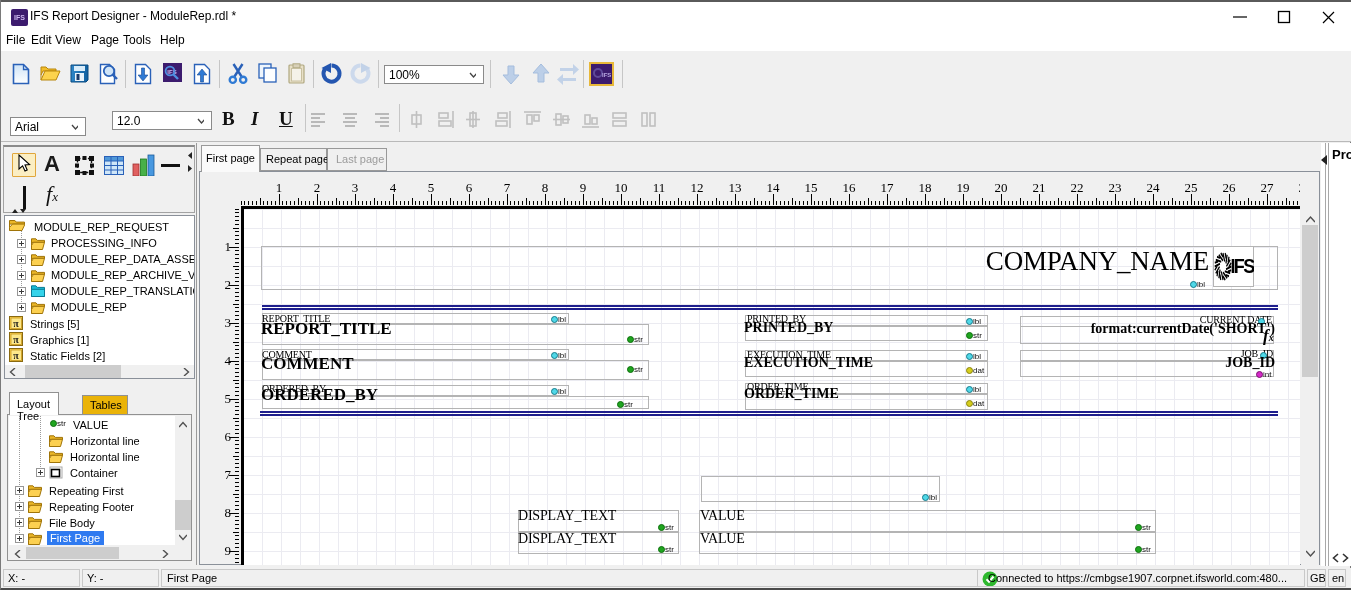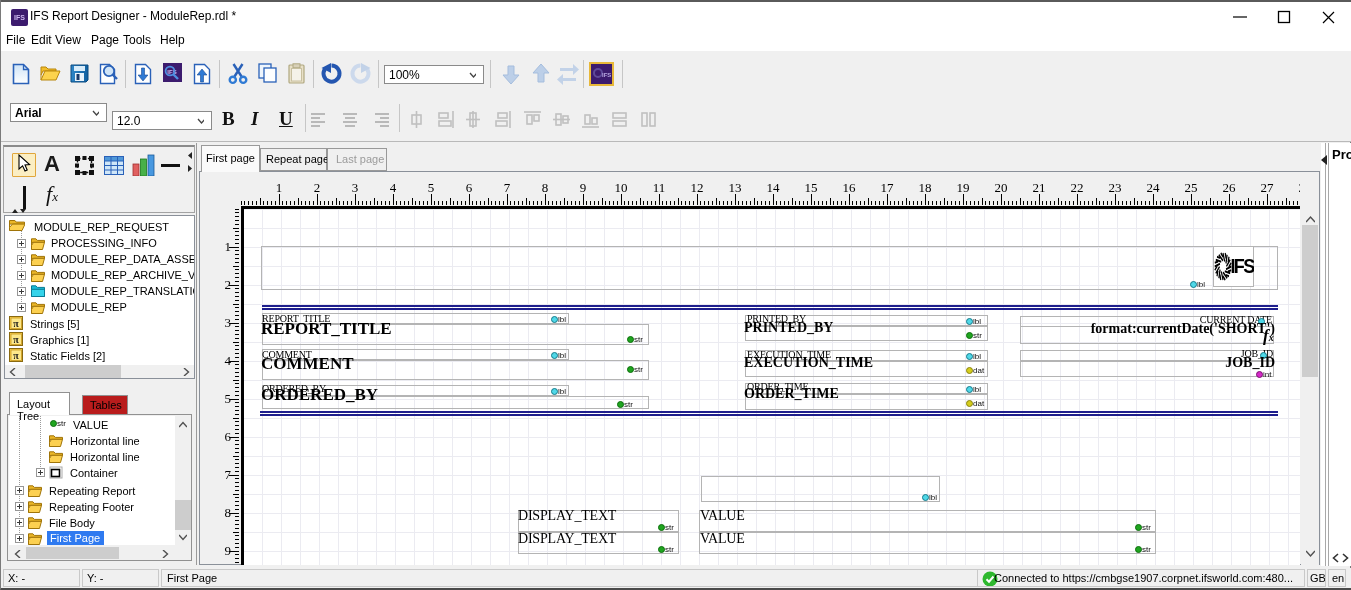--- a/index.html
+++ b/index.html
@@ -172,21 +172,21 @@
       </svg>
   <div class="tsep" style="left:582px"></div>
   <div class="abs" style="left:588px; top:11px; width:25px; height:24px; border:2px solid #e8b839; background:#3c1b6e;"><svg width="21" height="20">
           <circle cx="7" cy="9" r="4" fill="none" stroke="#5f4a9a" stroke-width="2"></circle>
           <text x="11" y="13" font-size="6" fill="#b7a7e0" font-weight="bold">IFS</text>
         </svg></div>
   <div class="tsep" style="left:621px"></div>
 </div>
 
 <div id="tb2">
-  <div class="combo" style="left:9px; top:6px; width:97px; height:19px;font-weight:bold;">
+  <div class="combo" style="left:9px; top:20px; width:76px; height:19px;">
         <span class="cv">Arial</span>
         <svg class="chev" width="9" height="9">
           <path d="M1 2 l3.5 4 l3.5 -4" fill="none" stroke="#444" stroke-width="1.3"></path>
         </svg>
       </div>
   <div class="combo" style="left:111px; top:14px; width:100px; height:19px;">
         <span class="cv">12.0</span>
         <svg class="chev" width="9" height="9">
           <path d="M1 2 l3.5 4 l3.5 -4" fill="none" stroke="#444" stroke-width="1.3"></path>
         </svg>
@@ -414,24 +414,24 @@
     <svg class="abs" style="left:4px;top:3px" width="8" height="8">
           <path d="M6 0 L1.5 4 L6 8" fill="none" stroke="#505050" stroke-width="1.4"></path>
         </svg>
     <svg class="abs" style="left:177px;top:3px" width="8" height="8">
           <path d="M2 0 L6.5 4 L2 8" fill="none" stroke="#505050" stroke-width="1.4"></path>
         </svg>
     <div class="sbthumb" style="left:20px; top:0px; width:96px; height:13px;"></div>
   </div>
 </div>
 
-<div class="abs" style="left:8px; top:392px; width:61px; height:23px; background:#fff; border:1px solid #919191; border-bottom:none; z-index:3; font-size:11px;">
+<div class="abs" style="left:8px; top:392px; width:50px; height:23px; background:#fff; border:1px solid #919191; border-bottom:none; z-index:3; font-size:11px;">
       <span style="position:absolute;left:7px;top:5px;">Layout Tree</span>
     </div>
-<div class="abs" style="left:81px; top:395px; width:46px; height:20px; background:#b91c1c; border:1px solid #919191; border-bottom:none; font-size:11px;">
+<div class="abs" style="left:81px; top:395px; width:46px; height:20px; background:#eab308; border:1px solid #919191; border-bottom:none; font-size:11px;">
       <span style="position:absolute;left:7px;top:3px;">Tables</span>
     </div>
 
 <div class="abs" style="left:6px; top:414px; width:185px; height:147px; background:#f0f0f0; border:1px solid #919191;">
   <div class="abs" style="left:1px; top:1px; width:166px; height:129px; background:#fff; overflow:hidden;">
     <div class="abs" style="left:31px; top:0px; width:1px; height:57px; border-left:1px dotted #9a9a9a;"></div>
     <div class="abs" style="left:10px; top:0px; width:1px; height:123px; border-left:1px dotted #9a9a9a;"></div>
     <div class="mark m-str" style="left:41px; top:3px;"><i></i>str</div>
     <div class="trow" style="left:64px; top:3px">VALUE</div>
     <svg class="abs" style="left:40px; top:18px" width="15" height="13">
@@ -449,21 +449,21 @@
           <rect x="1" y="1" width="12" height="11" fill="#fff" stroke="#aaa"></rect>
           <rect x="2.5" y="3.5" width="8" height="7" fill="#fff" stroke="#000" stroke-width="1.6"></rect>
         </svg>
     <div class="trow" style="left:61px; top:51px">Container</div>
     <svg class="abs" style="left:6px; top:70px" width="9" height="9">
           <use href="#expander"></use>
         </svg>
     <svg class="abs" style="left:19px; top:68px" width="15" height="13">
           <use href="#folder"></use>
         </svg>
-    <div class="trow" style="left:40px; top:69px">Repeating Report</div>
+    <div class="trow" style="left:40px; top:69px">Repeating First</div>
     <svg class="abs" style="left:6px; top:86px" width="9" height="9">
           <use href="#expander"></use>
         </svg>
     <svg class="abs" style="left:19px; top:84px" width="15" height="13">
           <use href="#folder"></use>
         </svg>
     <div class="trow" style="left:40px; top:85px">Repeating Footer</div>
     <svg class="abs" style="left:6px; top:102px" width="9" height="9">
           <use href="#expander"></use>
         </svg>
@@ -559,20 +559,21 @@
         <text x="230" y="517" text-anchor="end">8</text>
         <text x="230" y="555" text-anchor="end">9</text>
       </g>
     </svg>
 <div id="page"></div>
 
 <div class="abs" style="left:240px; top:205.5px; width:1059px; height:3.5px; background:#000;"></div>
 <div class="abs" style="left:239.5px; top:205.5px; width:3px; height:359.5px; background:#000;"></div>
 
 <div class="ebox" style="left:260px; top:246px; width:1017px; height:44px;"></div>
+<div class="abs slbl" style="right:141px; top:246px; font-size:27px;">COMPANY_NAME</div>
 <div class="mark m-lbl" style="left:1189px; top:280px;"><i></i>lbl</div>
 <div class="abs" style="left:1212px; top:246px; width:41px; height:41px; background:#fff; border:1px solid #b4b4b4;"><svg width="40" height="40">
         <g transform="translate(9,19.5) scale(0.72,1.18)" stroke="#000" stroke-width="1.7" stroke-linecap="butt">
           <line x1="4.2" y1="2.3" x2="11.5" y2="0.0"></line>
           <line x1="2.5" y1="4.1" x2="10.0" y2="5.7"></line>
           <line x1="0.1" y1="4.8" x2="5.8" y2="10.0"></line>
           <line x1="-2.3" y1="4.2" x2="0.0" y2="11.5"></line>
           <line x1="-4.1" y1="2.5" x2="-5.7" y2="10.0"></line>
           <line x1="-4.8" y1="0.1" x2="-10.0" y2="5.8"></line>
           <line x1="-4.2" y1="-2.3" x2="-11.5" y2="0.0"></line>
@@ -698,21 +699,21 @@
         <span style="position:absolute;left:4px;top:2px;">Y: -</span>
       </div>
   <div class="scell" style="left:160px; width:818px;">
         <span style="position:absolute;left:5px;top:2px;">First Page</span>
       </div>
   <div class="scell" style="left:976px; width:328px;">
     <svg style="position:absolute;left:4px;top:1px" width="16" height="16">
           <circle cx="8" cy="8" r="7.5" fill="#2eb82e"></circle>
           <path d="M4.5 8.2 L7 10.7 L11.5 5.5" fill="none" stroke="#fff" stroke-width="2"></path>
         </svg>
-    <span style="position:absolute;left:16px;top:2px;">Connected to https://cmbgse1907.corpnet.ifsworld.com:480...</span>
+    <span style="position:absolute;left:10px;top:2px;">Connected to https://cmbgse1907.corpnet.ifsworld.com:480...</span>
   </div>
   <div class="scell" style="left:1306px; width:19px;">
         <span style="position:absolute;left:2px;top:2px;">GB</span>
       </div>
   <div class="scell" style="left:1327px; width:18px;">
         <span style="position:absolute;left:3px;top:2px;">en</span>
       </div>
 </div>
 <div class="abs" style="left:0px; top:588px; width:1351px; height:2px; background:#4a4a4a;"></div>
 </div>

